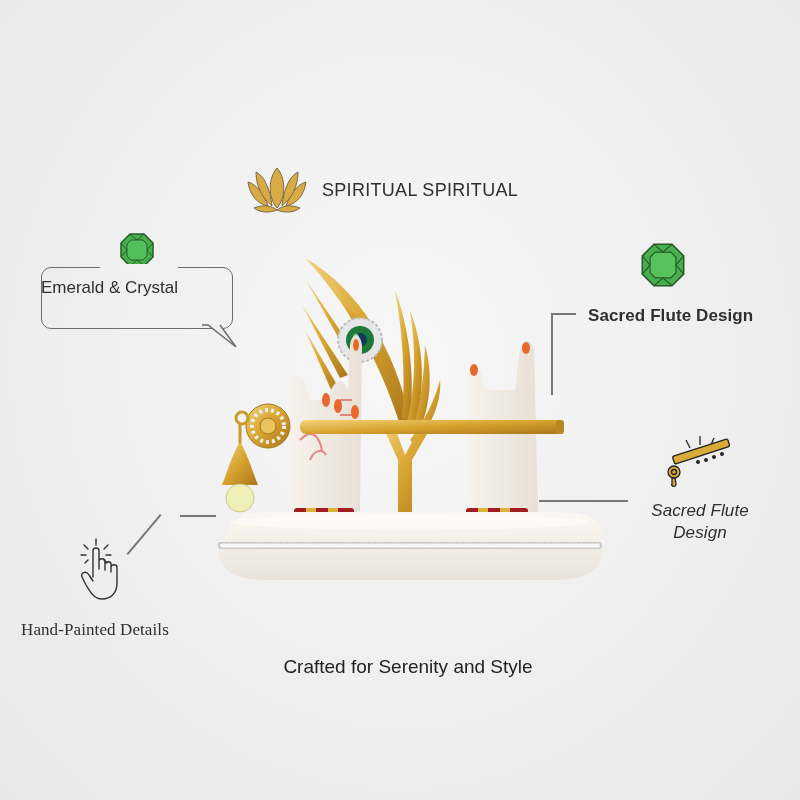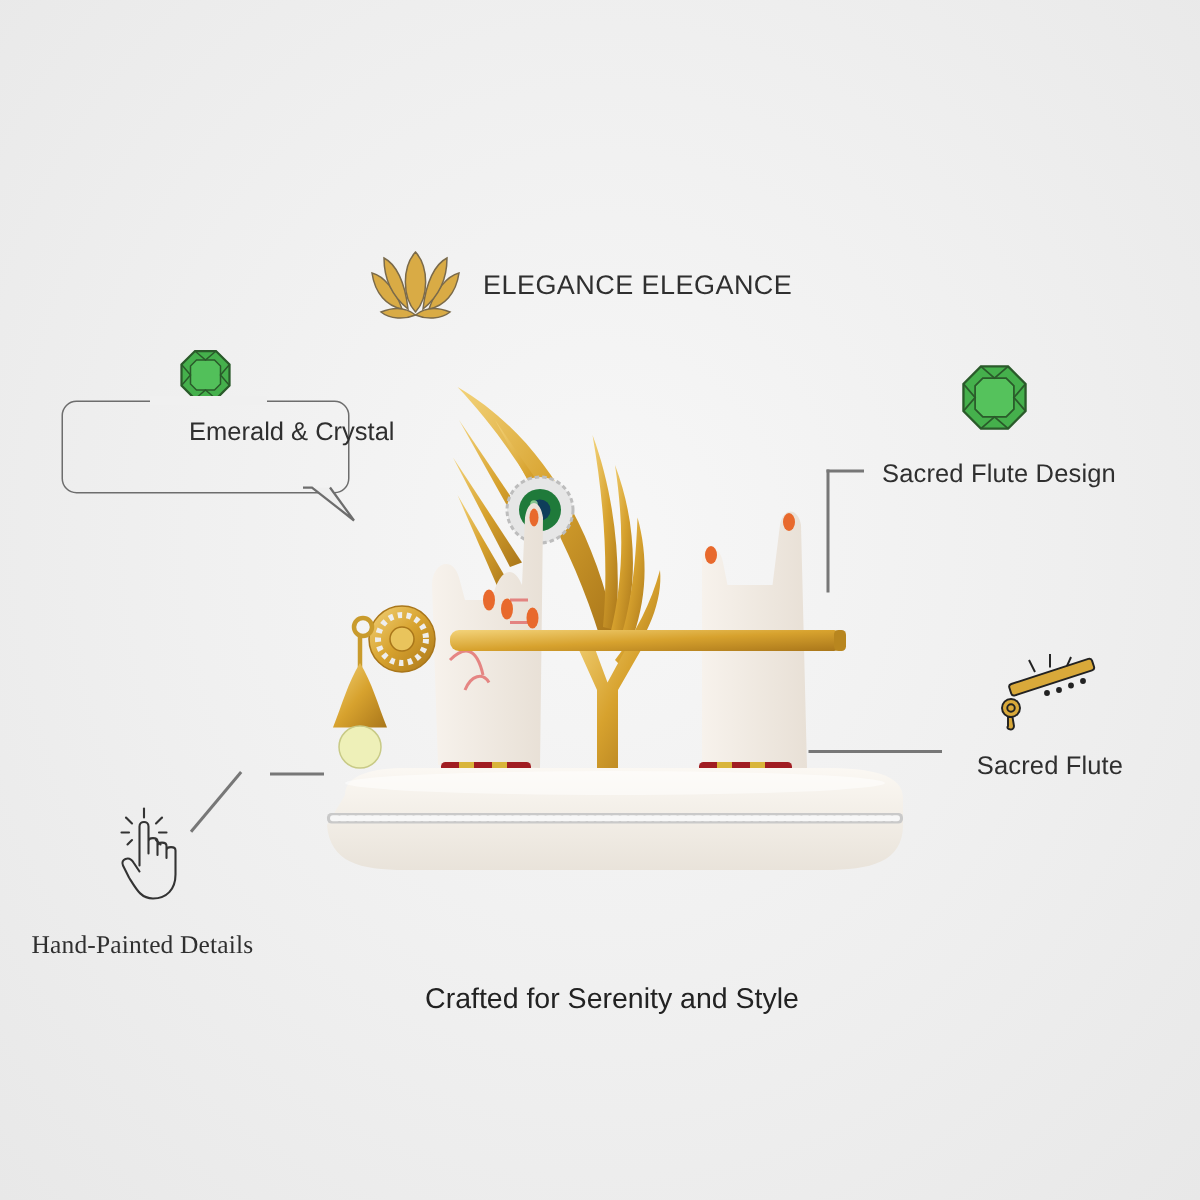--- a/index.html
+++ b/index.html
@@ -16,21 +16,21 @@
   }
   .tagline {
     left: 0; width: 816px; top: 656px; text-align: center;
     font-size: 19px; color: #222; font-weight: 500;
   }
   .bubble {
     left: 41px; top: 267px; width: 190px; height: 60px;
     border: 1.5px solid #6d6d6d; border-radius: 10px; background: transparent;
   }
   .bubble-text {
-    left: 41px; top: 277px; width: 222px; text-align: right;
+    left: 41px; top: 277px; width: 222px; text-align: left;
     font-size: 17px; line-height: 22px; color: #2f2f2f;
   }
   .line { background: #777; }
   svg { overflow: visible; }
 </style>
 </head>
 <body>
 
 <div class="abs" style="left:246px; top:168px; width:62px; height:46px;">
   <svg width="62" height="46" viewBox="0 0 62 46">
@@ -38,21 +38,21 @@
       <path d="M2 14 C10 16 18 26 22 38 C12 36 4 28 2 14 Z"></path>
       <path d="M60 14 C52 16 44 26 40 38 C50 36 58 28 60 14 Z"></path>
       <path d="M10 4 C18 8 24 20 26 38 C16 30 10 18 10 4 Z"></path>
       <path d="M52 4 C44 8 38 20 36 38 C46 30 52 18 52 4 Z"></path>
       <path d="M31 0 C40 10 40 30 31 40 C22 30 22 10 31 0 Z"></path>
       <path d="M8 40 C18 36 26 38 31 42 C24 45 14 45 8 40 Z"></path>
       <path d="M54 40 C44 36 36 38 31 42 C38 45 48 45 54 40 Z"></path>
     </g>
   </svg>
 </div>
-<div class="abs heading">ELEGANCE ELEGANCE</div>
+<div class="abs heading">SPIRITUAL SPIRITUAL</div>
 
 <div class="abs" style="left:120px; top:233px; width:34px; height:34px;">
   <svg width="34" height="34" viewBox="0 0 34 34">
     <polygon points="10,1 24,1 33,10 33,24 24,33 10,33 1,24 1,10" fill="#45b04c" stroke="#2a5a2a" stroke-width="1.5"></polygon>
     <polygon points="11,7 23,7 27,11 27,23 23,27 11,27 7,23 7,11" fill="#52c05a" stroke="#2a5a2a" stroke-width="1"></polygon>
     <path d="M10 1 L17 7 L24 1 M33 10 L27 17 L33 24 M24 33 L17 27 L10 33 M1 24 L7 17 L1 10" fill="none" stroke="#2a5a2a" stroke-width="1"></path>
   </svg>
 </div>
 <div class="abs bubble"></div>
 <div class="abs" style="left:200px; top:325px;">
@@ -68,42 +68,43 @@
 
 <div class="abs" style="left:641px; top:243px; width:44px; height:44px;">
   <svg width="44" height="44" viewBox="0 0 34 34">
     <polygon points="10,1 24,1 33,10 33,24 24,33 10,33 1,24 1,10" fill="#45b04c" stroke="#2a5a2a" stroke-width="1.2"></polygon>
     <polygon points="11,7 23,7 27,11 27,23 23,27 11,27 7,23 7,11" fill="#55c25c" stroke="#2a5a2a" stroke-width="0.9"></polygon>
     <path d="M10 1 L17 7 L24 1 M33 10 L27 17 L33 24 M24 33 L17 27 L10 33 M1 24 L7 17 L1 10" fill="none" stroke="#2a5a2a" stroke-width="0.9"></path>
   </svg>
 </div>
 <div class="abs line" style="left:551px; top:313px; width:25px; height:1.5px;"></div>
 <div class="abs line" style="left:551px; top:313px; width:1.5px; height:82px;"></div>
-<div class="abs label" style="left:588px; top:306px;">Sacred Flute Design</div>
+<div class="abs label" style="left:588px; top:306px;font-weight:bold;">Sacred Flute Design</div>
 
 <div class="abs" style="left:662px; top:432px; width:74px; height:60px;">
   <svg width="74" height="60" viewBox="0 0 74 60">
     <g stroke="#222" stroke-width="1.3">
       <line x1="24" y1="8" x2="28" y2="16"></line>
       <line x1="38" y1="4" x2="38" y2="13"></line>
       <line x1="52" y1="6" x2="48" y2="15"></line>
       <rect x="14" y="24" width="58" height="8" rx="2" fill="#d9a93a" transform="rotate(-18 14 36)"></rect>
       <circle cx="12" cy="40" r="6" fill="#d9a93a"></circle>
       <circle cx="12" cy="40" r="2.5" fill="#d9a93a"></circle>
       <path d="M10 46 L10 52 C8 54 14 56 14 52 L13 46 Z" fill="#d9a93a"></path>
       <circle cx="36" cy="30" r="1.3" fill="#222"></circle>
       <circle cx="44" cy="28" r="1.3" fill="#222"></circle>
       <circle cx="52" cy="25" r="1.3" fill="#222"></circle>
       <circle cx="60" cy="22" r="1.3" fill="#222"></circle>
     </g>
   </svg>
 </div>
 <div class="abs line" style="left:539px; top:500px; width:89px; height:1.5px;"></div>
-<div class="abs label" style="left:640px; top:500px; width:120px; text-align:center; line-height:22px;">
+<div class="abs label" style="left:640px; top:500px; width:120px; text-align:center; line-height:22px;font-style:italic;">
   <div>Sacred Flute</div>
+  <div>Design</div>
 </div>
 
 <div class="abs" style="left:78px; top:537px; width:50px; height:66px;">
   <svg width="50" height="66" viewBox="0 0 50 66">
     <g fill="none" stroke="#333" stroke-width="1.4" stroke-linecap="round" stroke-linejoin="round">
       <line x1="18" y1="2" x2="18" y2="8"></line>
       <line x1="6" y1="8" x2="10" y2="12"></line>
       <line x1="30" y1="8" x2="26" y2="12"></line>
       <line x1="3" y1="18" x2="8" y2="18"></line>
       <line x1="28" y1="18" x2="33" y2="18"></line>

